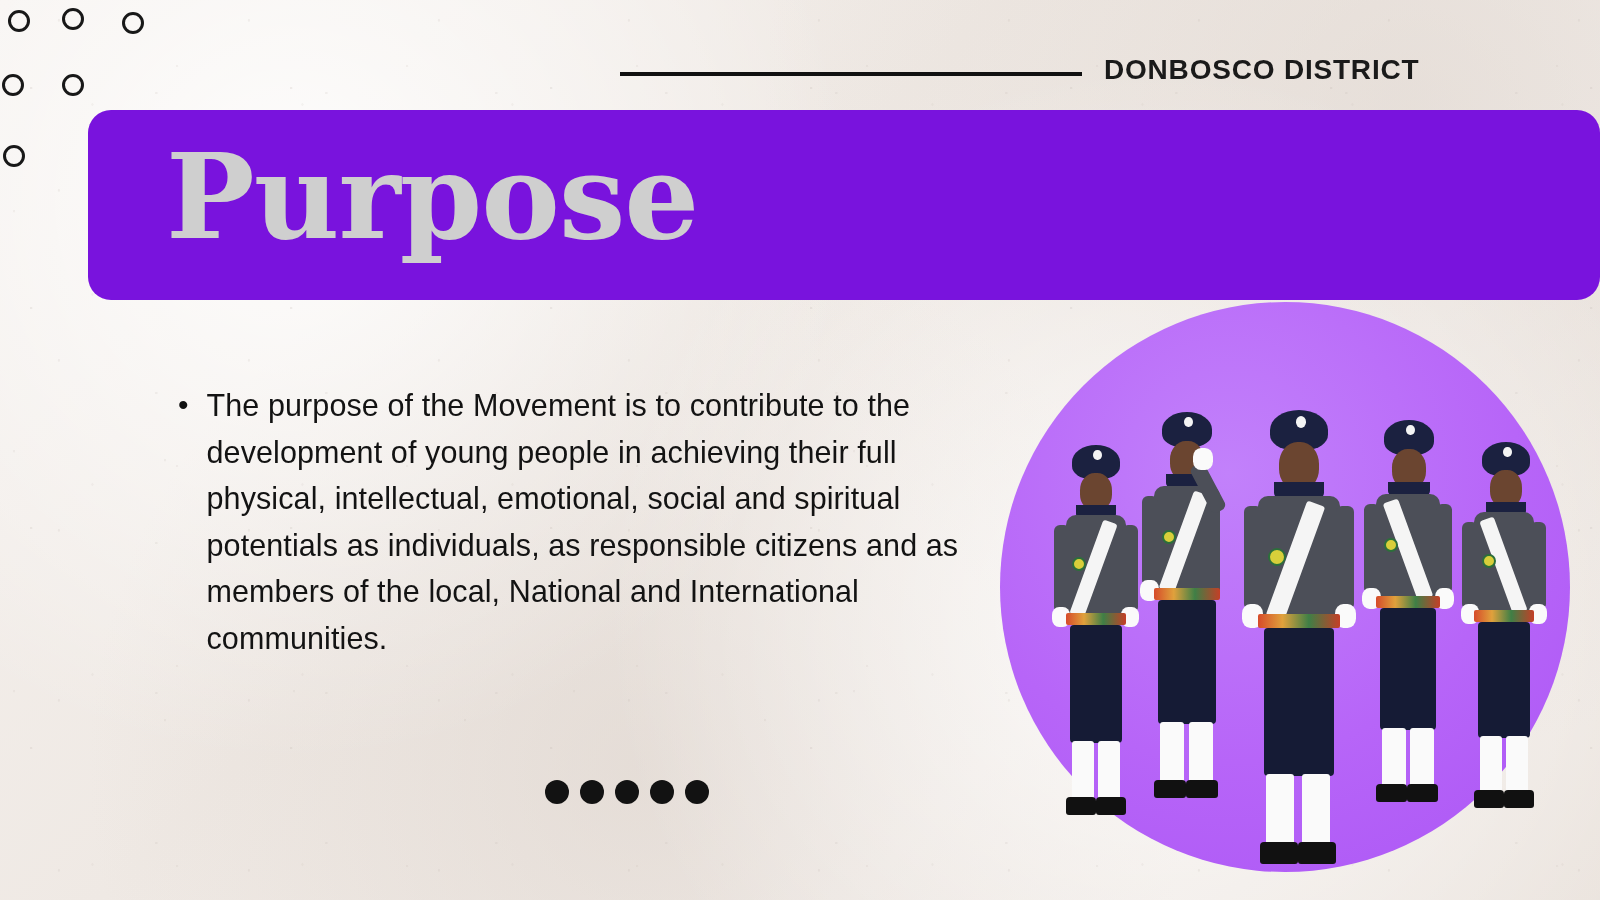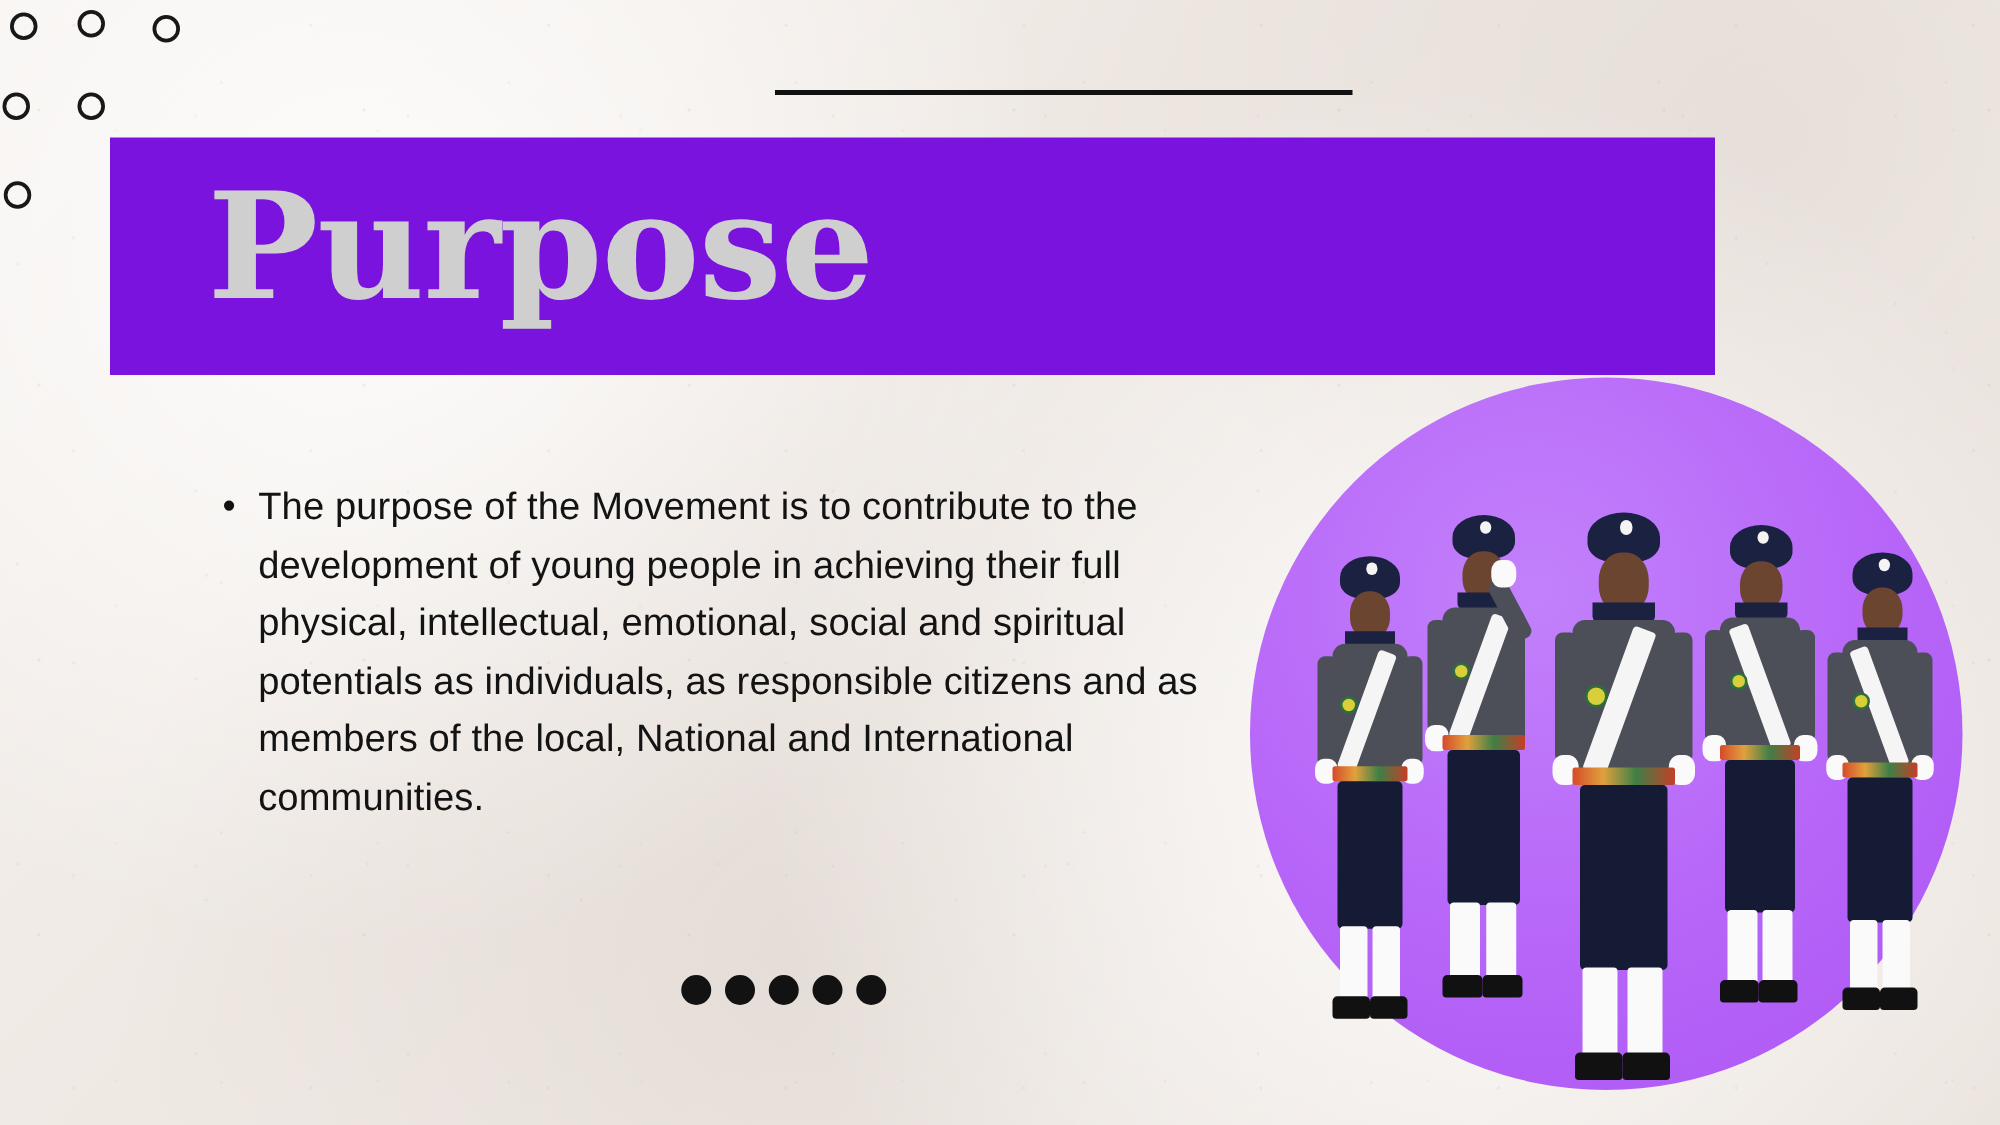--- a/index.html
+++ b/index.html
@@ -72,23 +72,24 @@
     font-weight: 700;
     color: #1a1a1a;
     white-space: nowrap;
   }
 
   
   .title-band {
     position: absolute;
     left: 88px;
     top: 110px;
-    width: 1284px;
+    width: 1512px;
     height: 190px;
     background: #7913dd;
+    border-radius: 23px;
   }
   .title-text {
     position: absolute;
     left: 78px;
     top: 10px;
     font-family: "DejaVu Serif", "Liberation Serif", serif;
     font-weight: 700;
     font-size: 118px;
     line-height: 1.3;
     color: #cfcfcf;
@@ -244,20 +245,21 @@
   <div class="paper-texture"></div>
 
   <div class="punch-hole" style="left:8px;  top:10px;"></div>
   <div class="punch-hole" style="left:62px; top:8px;"></div>
   <div class="punch-hole" style="left:122px;top:12px;"></div>
   <div class="punch-hole" style="left:2px;  top:74px;"></div>
   <div class="punch-hole" style="left:62px; top:74px;"></div>
   <div class="punch-hole" style="left:3px;  top:145px;"></div>
 
   <div class="header-rule"></div>
+  <div class="district-label">DONBOSCO DISTRICT</div>
 
   <div class="title-band">
     <div class="title-text">Purpose</div>
   </div>
 
   <div class="body-block">
     <div class="bullet-item">
       <div class="bullet-dot">•</div>
       <div class="bullet-text">The purpose of the Movement is to contribute to the development of young people in achieving their full physical, intellectual, emotional, social and spiritual potentials as individuals, as responsible citizens and as members of the local, National and International communities.</div>
     </div>

